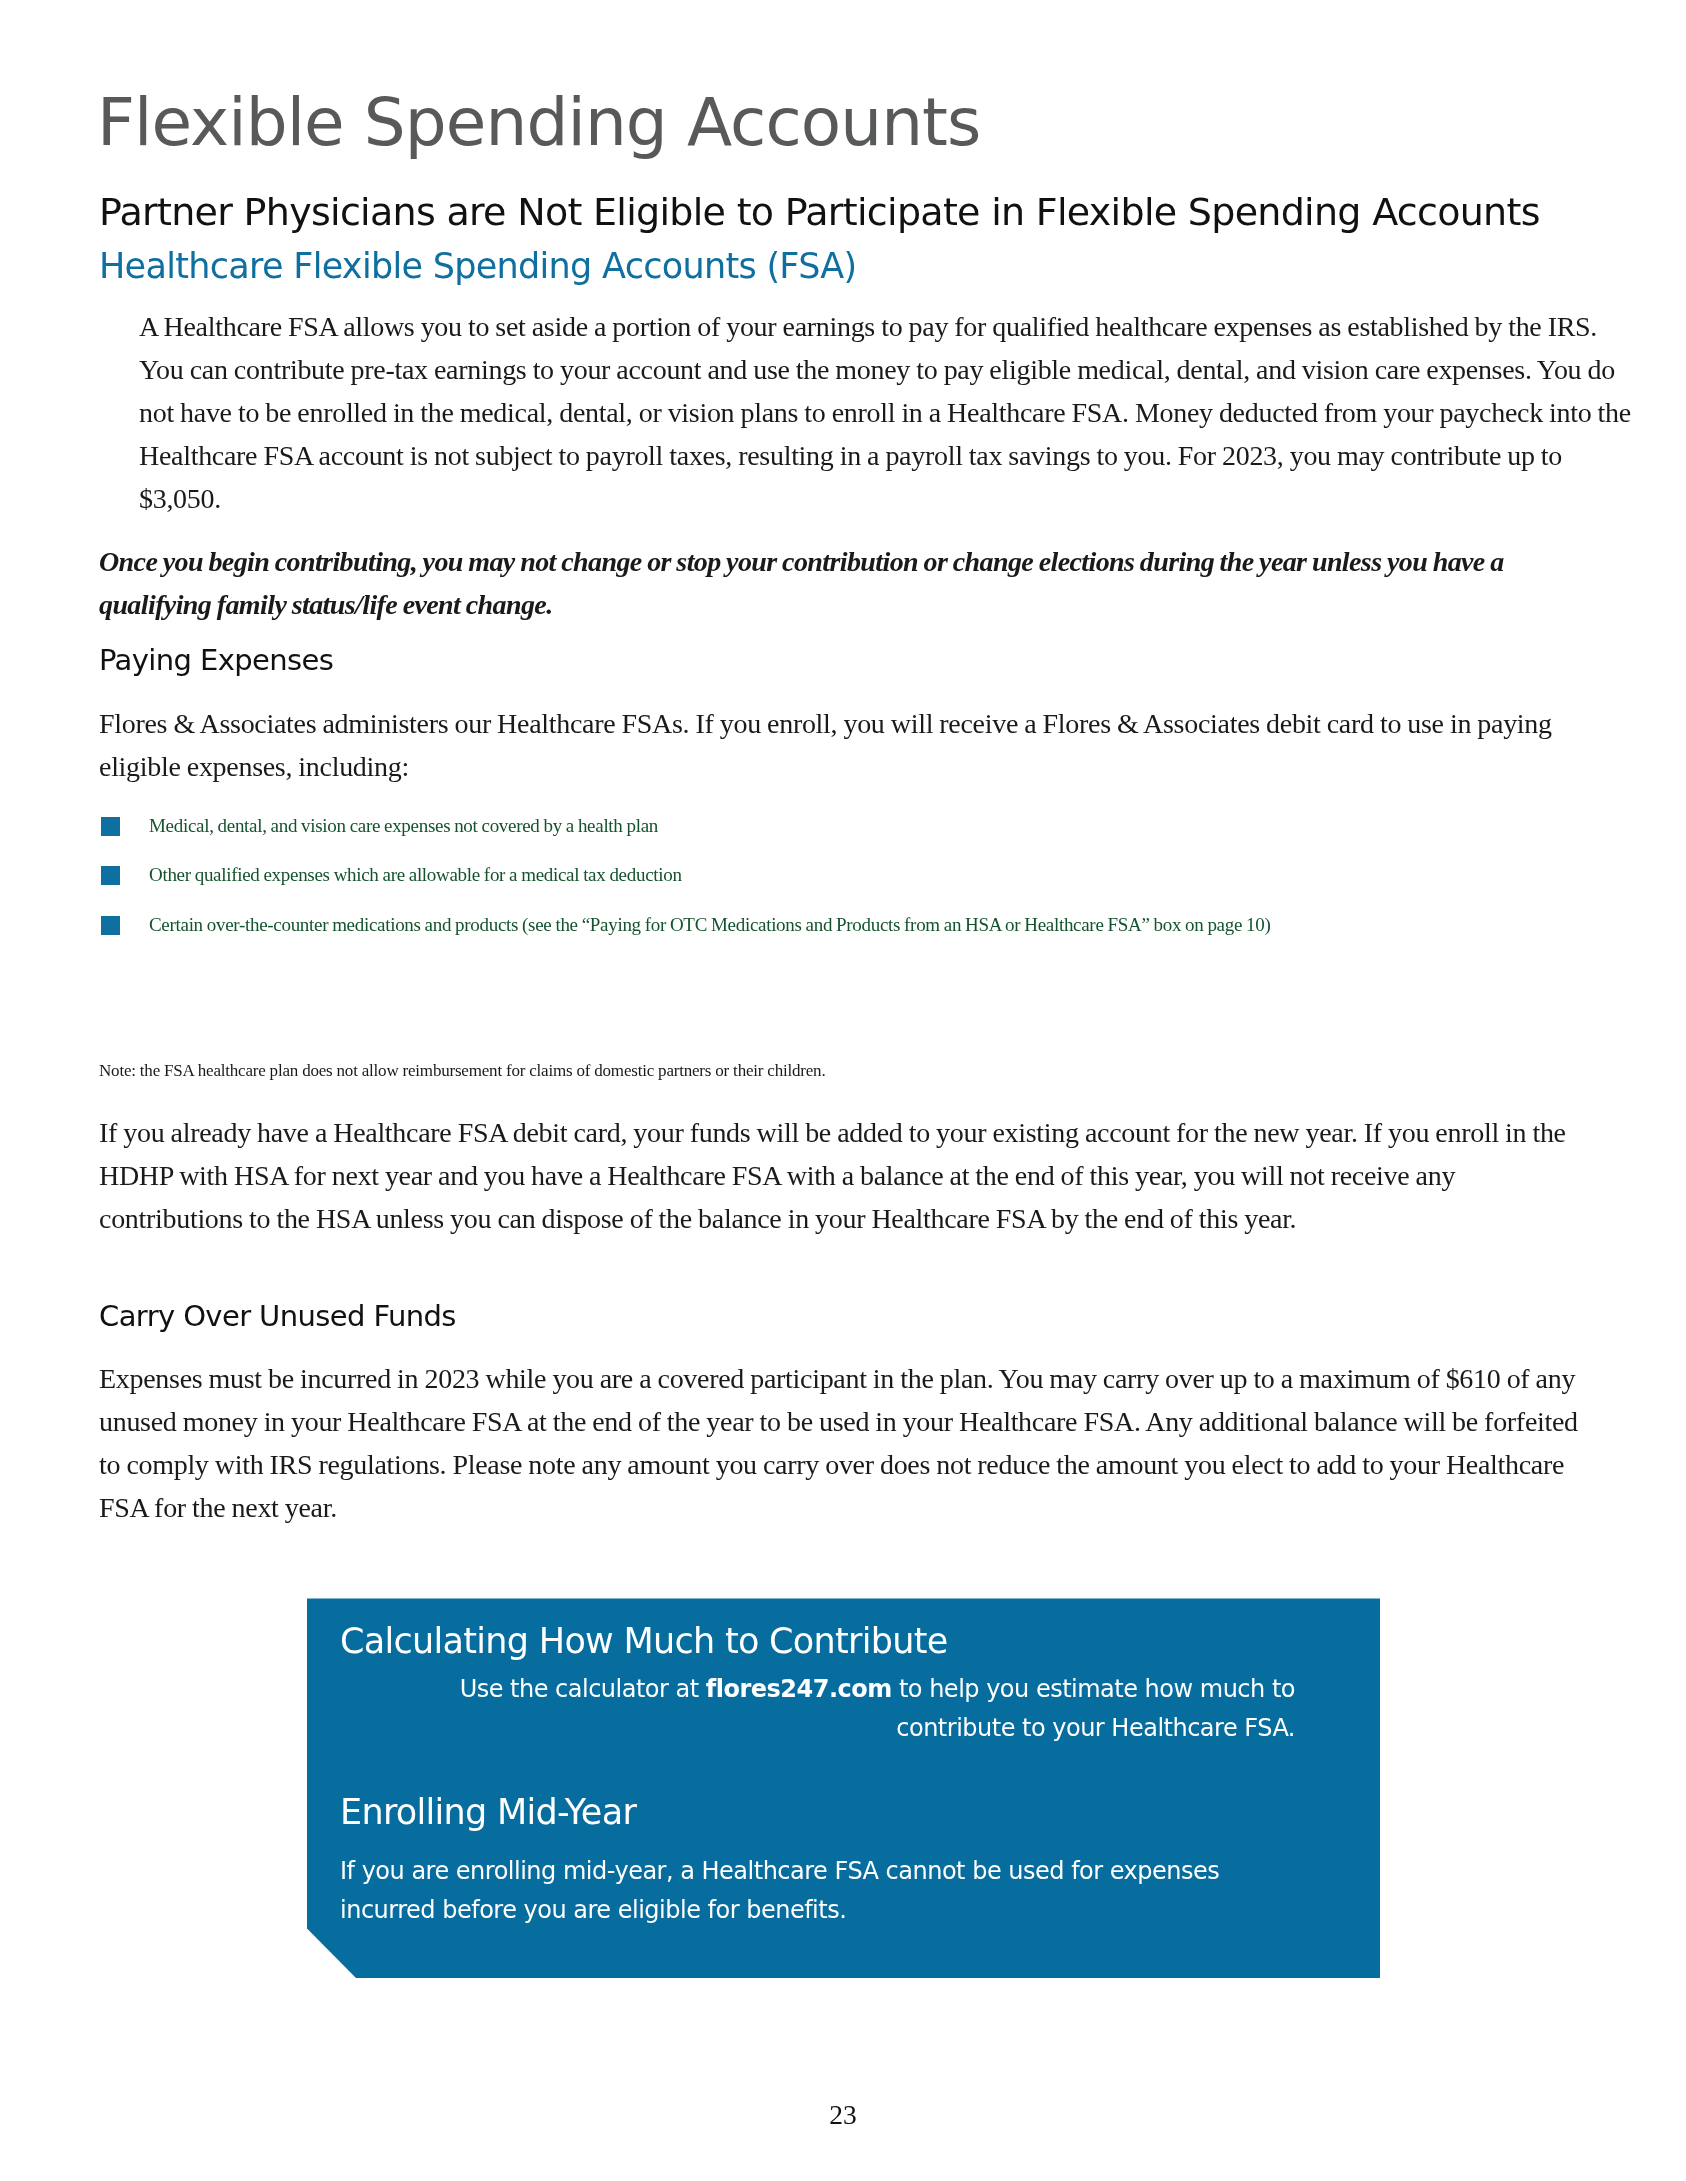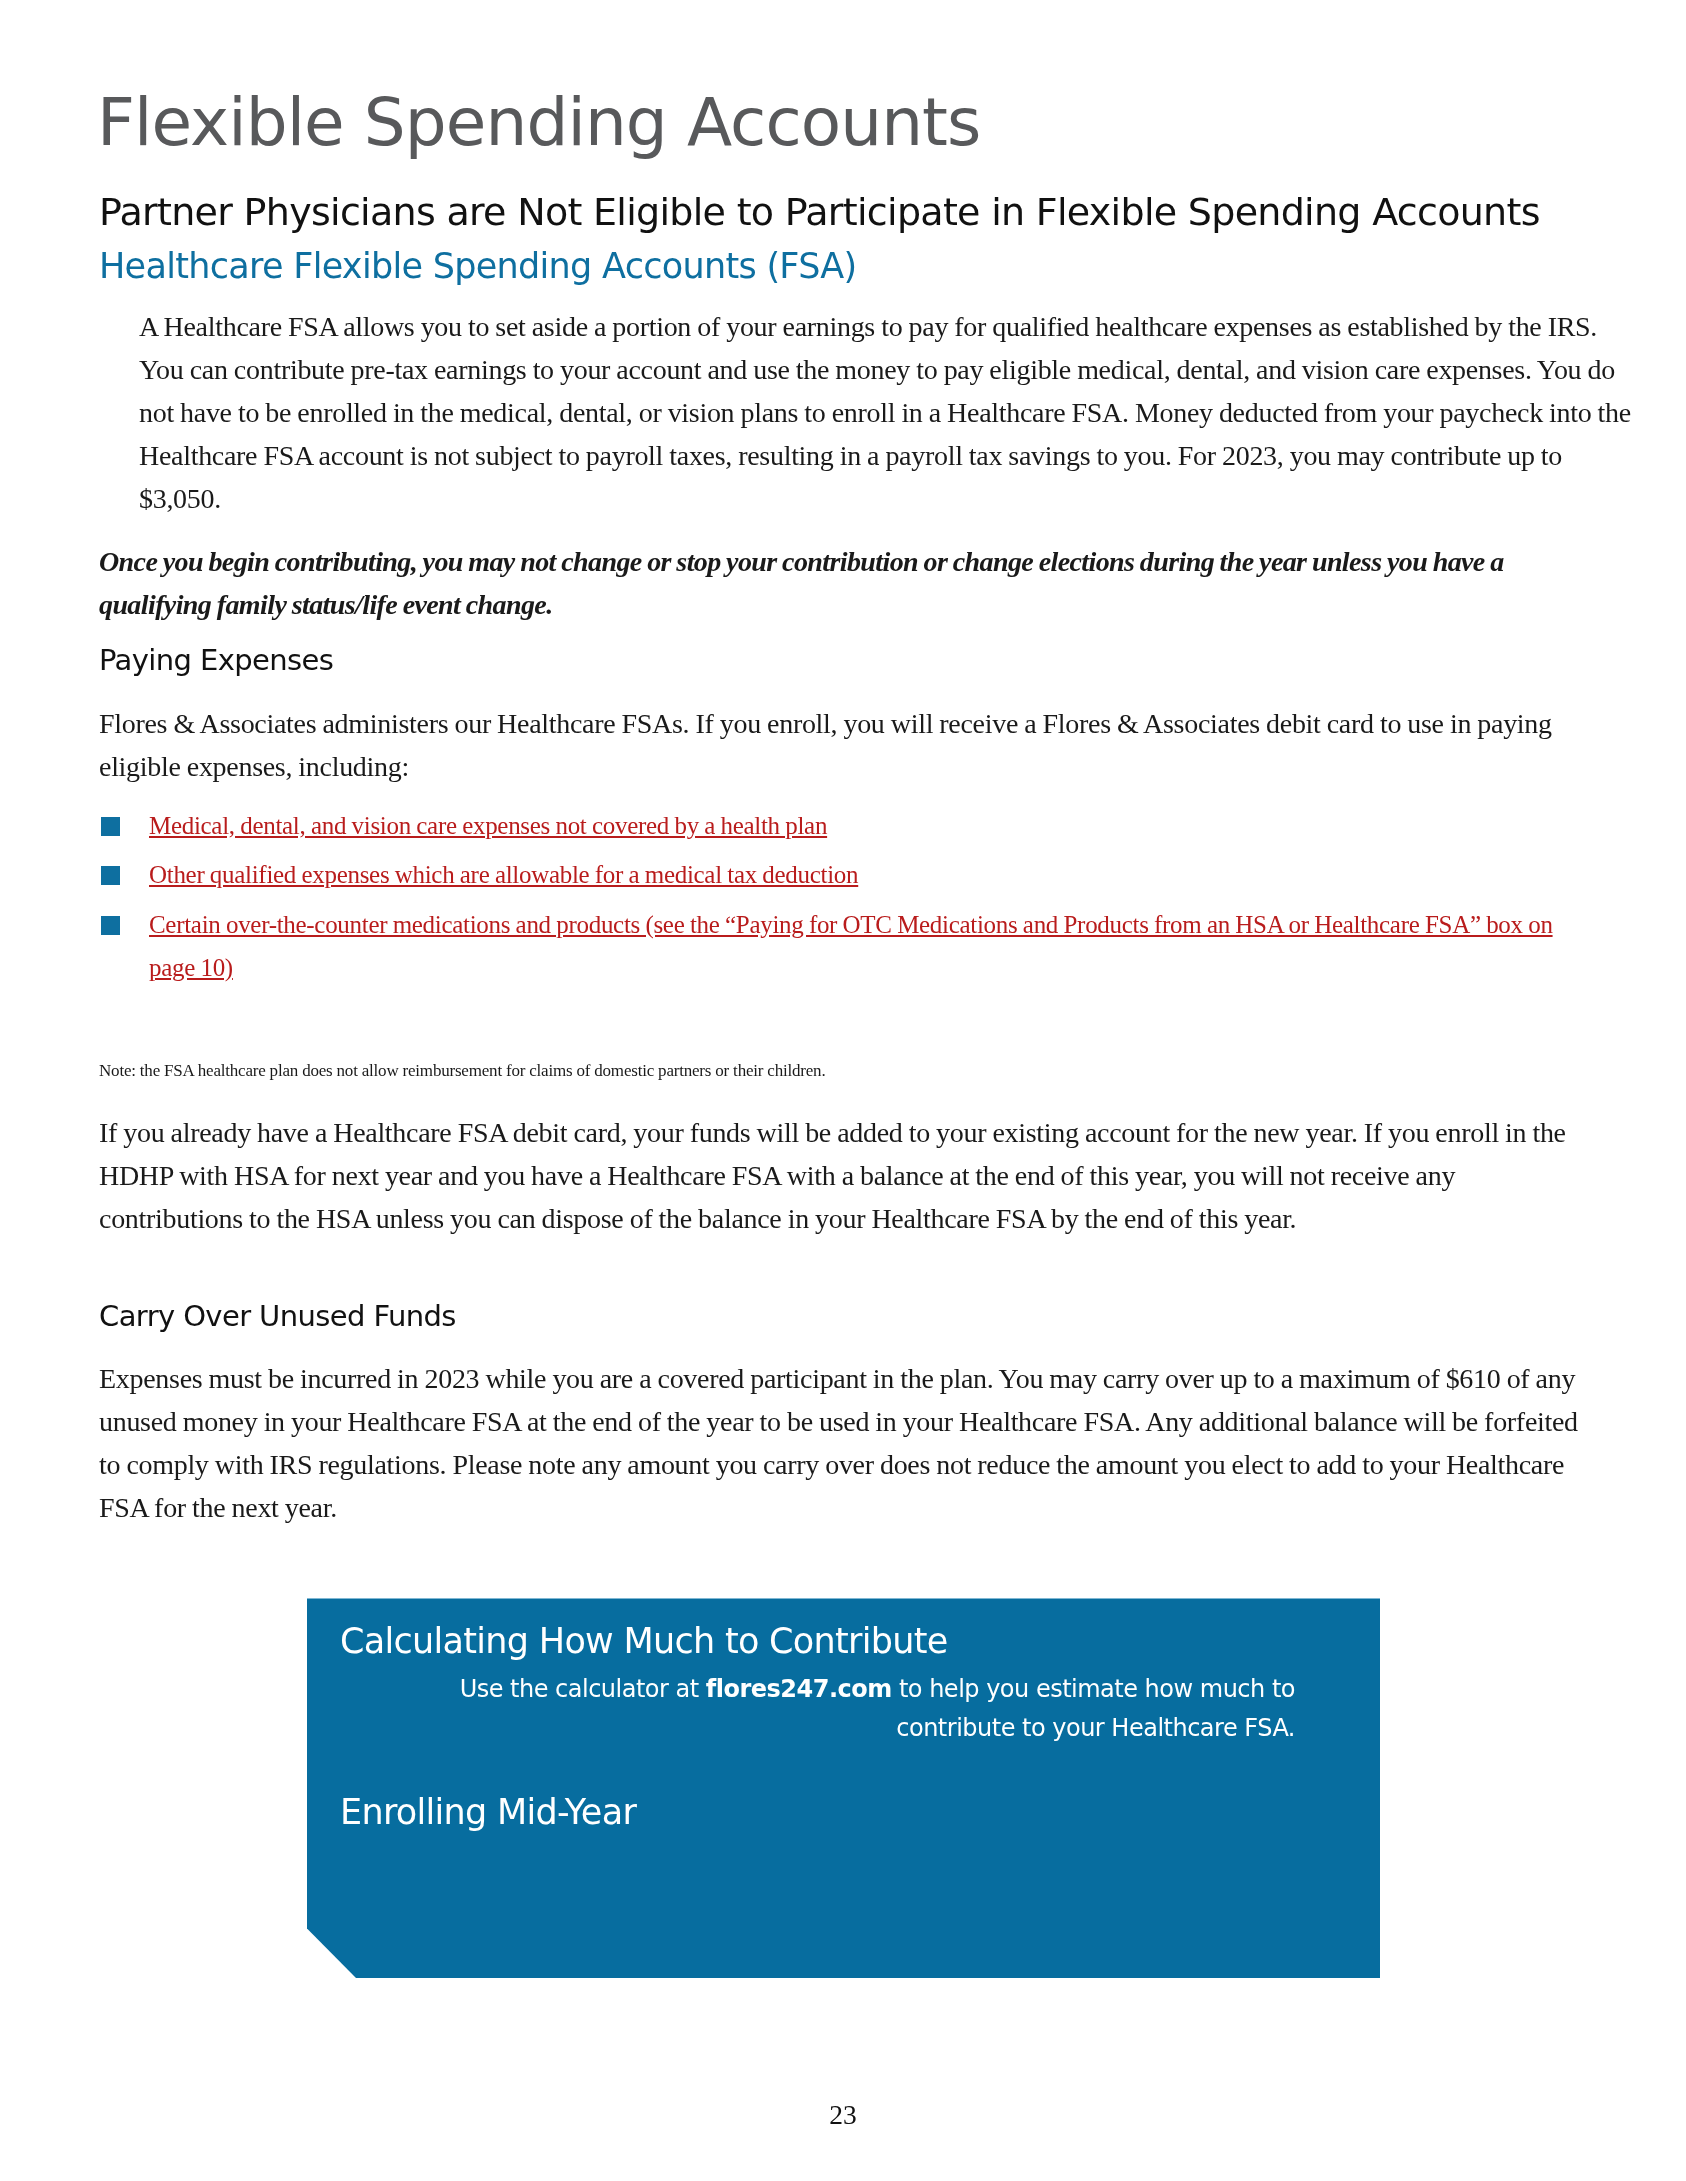--- a/index.html
+++ b/index.html
@@ -12,21 +12,21 @@
   #subtitle { position: absolute; left: 99px; top: 190px; font-size: 38px; color: #111111; letter-spacing: -0.7px; white-space: nowrap; }
   #fsa-heading { position: absolute; left: 99px; top: 246px; font-size: 35px; color: #0e6fa0; letter-spacing: -0.7px; white-space: nowrap; }
 
   .body-para { position: absolute; left: 99px; width: 1492px; font-size: 28px; line-height: 43px; color: #1a1a1a; margin: 0; letter-spacing: -0.3px; word-spacing: -0.5px; }
   #para-intro { top: 305px; margin-left: 40px; }
   #para-italic { top: 540px; font-style: italic; font-weight: bold; letter-spacing: -0.6px; word-spacing: -0.9px; }
   #paying-heading { position: absolute; left: 99px; top: 643px; font-size: 29px; color: #111111; letter-spacing: -0.6px; white-space: nowrap; }
   #para-paying { top: 702px; }
 
   #bullet-list { position: absolute; left: 99px; top: 804px; width: 1492px; margin: 0; padding: 0; list-style: none; }
-  .bullet-item { position: relative; padding-left: 50px; font-size: 25px; line-height: 43px; color: #b91c1c; margin-bottom: 6.4px; letter-spacing: -0.3px; word-spacing: -0.5px; text-decoration: underline; }
+  .bullet-item { position: relative; padding-left: 50px; font-size: 19px; line-height: 43px; color: #14532d; margin-bottom: 6.4px; letter-spacing: -0.3px; word-spacing: -0.5px; }
   .bullet-square { position: absolute; left: 1.8px; top: 13px; width: 19px; height: 19px; background: #0e6fa0; }
 
   #note { position: absolute; left: 99px; top: 1061px; font-size: 17px; color: #1a1a1a; white-space: nowrap; letter-spacing: -0.2px; }
   #para-debit { top: 1111px; }
   #carry-heading { position: absolute; left: 99px; top: 1299px; font-size: 29px; color: #111111; letter-spacing: -0.6px; white-space: nowrap; }
   #para-carry { top: 1357px; }
 
   #info-box { position: absolute; left: 307px; top: 1598px; width: 1073px; height: 379px; background: #076d9f; border-top: 1.8px solid #7fb7d3;
     clip-path: polygon(0 0, 100% 0, 100% 100%, 49px 100%, 0 87%); }
   .box-heading { position: absolute; left: 33px; font-size: 35px; color: #ffffff; letter-spacing: -0.7px; white-space: nowrap; }
@@ -78,18 +78,19 @@
   <p id="para-debit" class="body-para serif">If you already have a Healthcare FSA debit card, your funds will be added to your existing account for the new year. If you enroll in the HDHP with HSA for next year and you have a Healthcare FSA with a balance at the end of this year, you will not receive any contributions to the HSA unless you can dispose of the balance in your Healthcare FSA by the end of this year.</p>
 
   <h3 id="carry-heading" class="sans" style="margin:0;font-weight:normal;">Carry Over Unused Funds</h3>
 
   <p id="para-carry" class="body-para serif">Expenses must be incurred in 2023 while you are a covered participant in the plan. You may carry over up to a maximum of $610 of any unused money in your Healthcare FSA at the end of the year to be used in your Healthcare FSA. Any additional balance will be forfeited to comply with IRS regulations. Please note any amount you carry over does not reduce the amount you elect to add to your Healthcare FSA for the next year.</p>
 
   <div id="info-box" class="sans">
     <div id="calc-heading" class="box-heading">Calculating How Much to Contribute</div>
     <div id="calc-text" class="box-text"><span>Use the calculator at </span><b>flores247.com</b><span> to help you estimate how much to contribute to your Healthcare FSA.</span></div>
     <div id="enroll-heading" class="box-heading">Enrolling Mid-Year</div>
+    <div id="enroll-text" class="box-text">If you are enrolling mid-year, a Healthcare FSA cannot be used for expenses incurred before you are eligible for benefits.</div>
   </div>
 
   <div id="page-number" class="serif">23</div>
 
 </div>
 
 
 </body></html>

